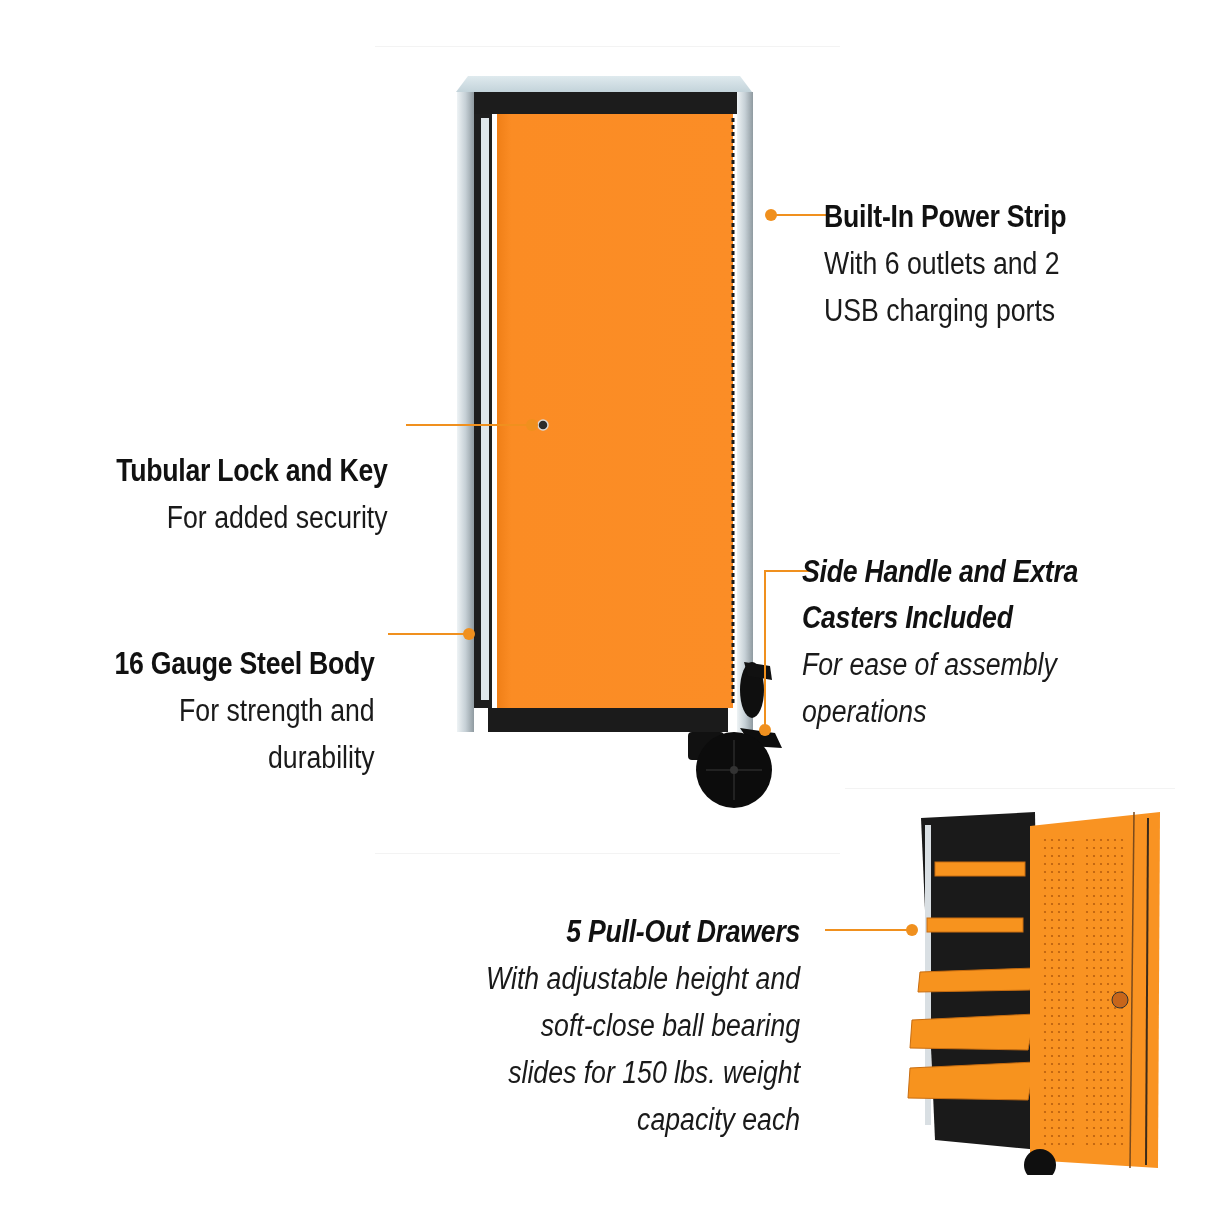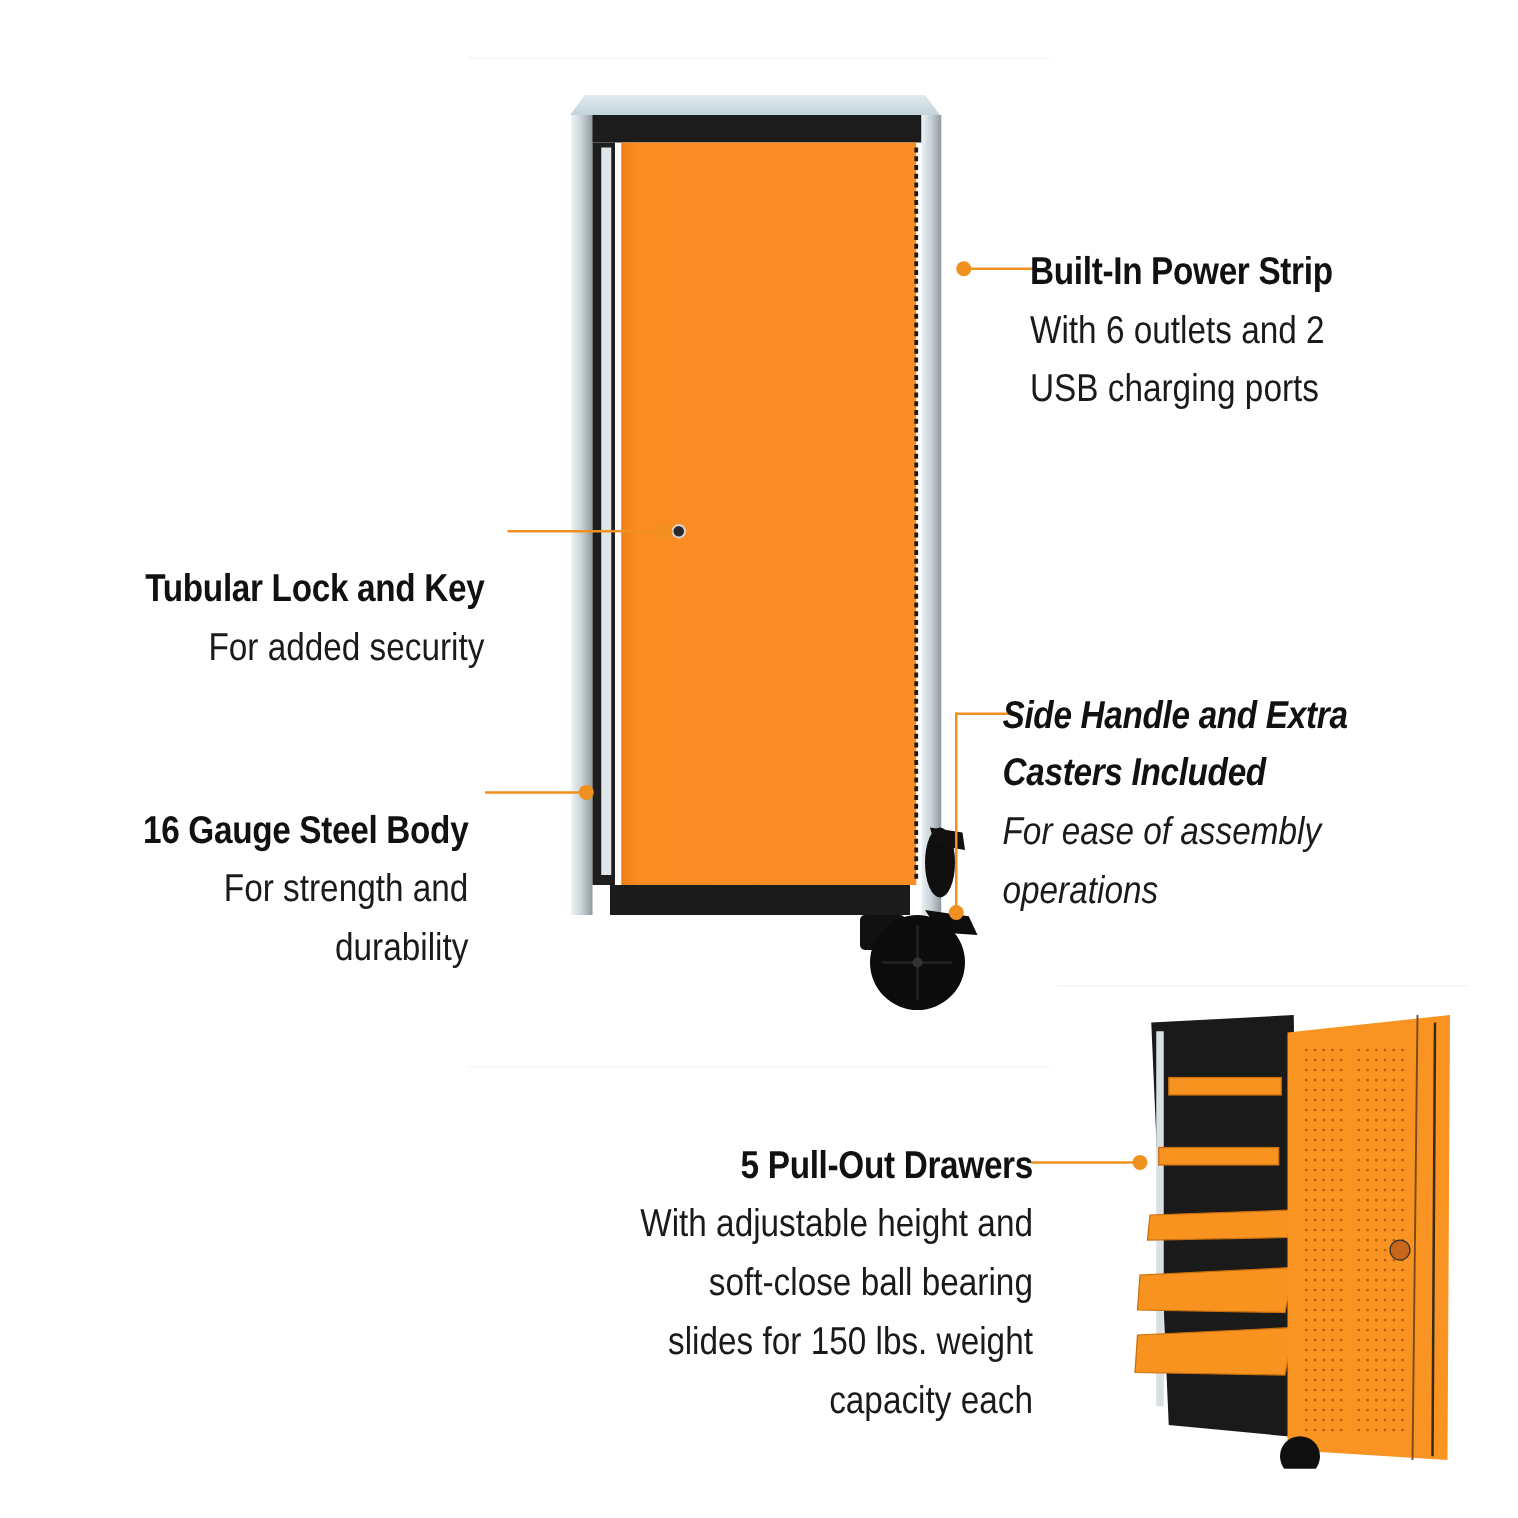--- a/index.html
+++ b/index.html
@@ -567,19 +567,19 @@
   <div class="desc right-align">durability</div>
 </div>
 
 <div class="abs" style="left:802px;top:549px;font-style:italic;">
   <div class="title left-align">Side Handle and Extra</div>
   <div class="title left-align">Casters Included</div>
   <div class="desc left-align">For ease of assembly</div>
   <div class="desc left-align">operations</div>
 </div>
 
-<div class="abs" style="right:388px;top:909px;text-align:right;">
+<div class="abs" style="right:414px;top:909px;text-align:right;font-style:italic;">
   <div class="title right-align">5 Pull-Out Drawers</div>
   <div class="desc right-align">With adjustable height and</div>
   <div class="desc right-align">soft-close ball bearing</div>
   <div class="desc right-align">slides for 150 lbs. weight</div>
   <div class="desc right-align">capacity each</div>
 </div>
 
 </body></html>

